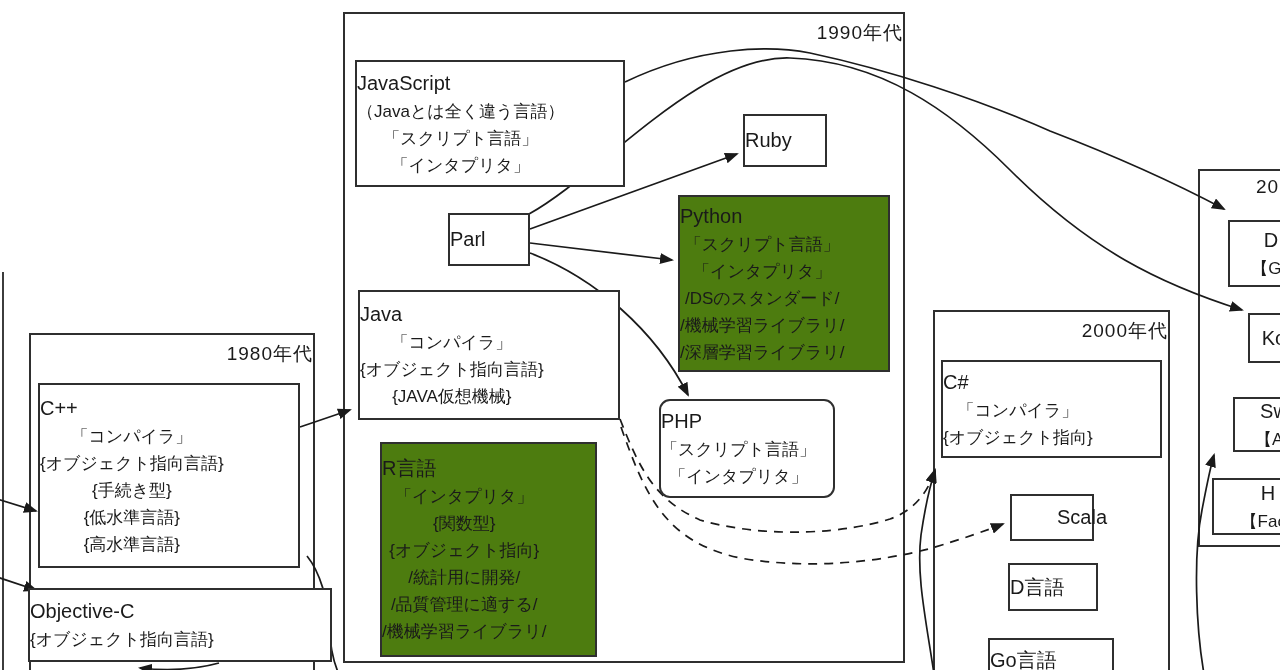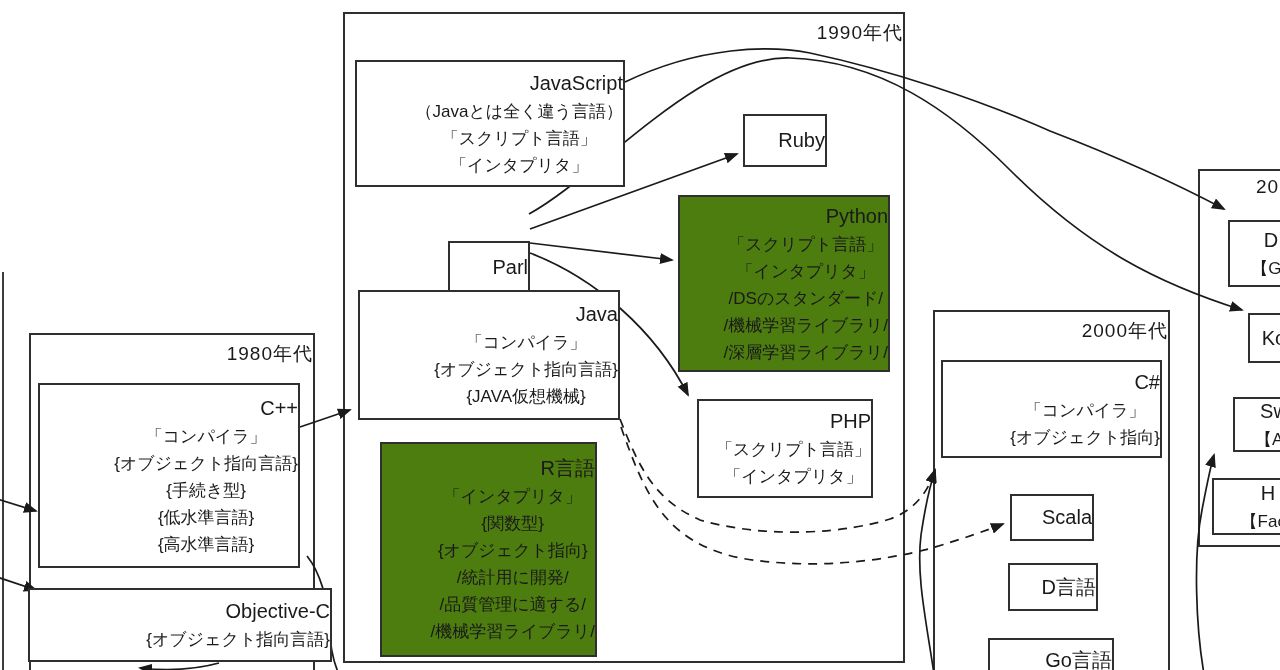--- a/index.html
+++ b/index.html
@@ -3,21 +3,21 @@
 <meta charset="utf-8">
 <style>
   html,body{margin:0;padding:0;background:#fff;}
   #canvas{position:relative;width:1280px;height:670px;overflow:hidden;
           background:#fff;font-family:"Liberation Sans","DejaVu Sans",sans-serif;color:#1a1a1a;}
   .decade-box{position:absolute;border:2px solid #2f2f2f;box-sizing:border-box;background:#fff;z-index:1;}
   .decade-label{position:absolute;top:6px;left:0;width:100%;text-align:right;
                 font-size:19px;letter-spacing:1px;color:#1a1a1a;}
   #edge-layer{position:absolute;left:0;top:0;z-index:2;}
   .lang-box{position:absolute;border:2px solid #2f2f2f;box-sizing:border-box;background:#fff;z-index:3;
-            display:flex;flex-direction:column;justify-content:center;align-items:flex-end;text-align:center;}
+            display:flex;flex-direction:column;justify-content:center;align-items:flex-start;text-align:center;}
   .lang-box.pink{background:#4d7c0f;}
   .lang-name{font-size:20px;line-height:29px;white-space:nowrap;}
   .lang-lines div{font-size:17px;line-height:27px;white-space:nowrap;}
   .cut-right{align-items:flex-start;}
   .cut-inner{text-align:center;}
   .float-label{position:absolute;z-index:3;font-size:19px;letter-spacing:1px;white-space:nowrap;}
 </style>
 </head>
 <body>
 
@@ -64,21 +64,21 @@
     <div class="lang-name">JavaScript</div>
     <div class="lang-lines">
         <div>（Javaとは全く違う言語）</div>
         <div>「スクリプト言語」</div>
         <div>「インタプリタ」</div>
       </div>
   </div>
   <div class="lang-box" style="left:743px;top:114px;width:84px;height:53px;">
     <div class="lang-name">Ruby</div>
   </div>
-  <div class="lang-box" style="left:448px;top:213px;width:82px;height:53px;margin-top:28px;">
+  <div class="lang-box" style="left:448px;top:213px;width:82px;height:53px;">
     <div class="lang-name">Parl</div>
   </div>
   <div class="lang-box pink" style="left:678px;top:195px;width:212px;height:177px;">
     <div class="lang-name">Python</div>
     <div class="lang-lines">
         <div>「スクリプト言語」</div>
         <div>「インタプリタ」</div>
         <div>/DSのスタンダード/</div>
         <div>/機械学習ライブラリ/</div>
         <div>/深層学習ライブラリ/</div>
@@ -96,21 +96,21 @@
     <div class="lang-name">R言語</div>
     <div class="lang-lines">
         <div>「インタプリタ」</div>
         <div>{関数型}</div>
         <div>{オブジェクト指向}</div>
         <div>/統計用に開発/</div>
         <div>/品質管理に適する/</div>
         <div>/機械学習ライブラリ/</div>
       </div>
   </div>
-  <div class="lang-box" style="left:697px;top:399px;width:176px;height:99px;">
+  <div class="lang-box" style="left:659px;top:399px;width:176px;height:99px;border-radius:11px;">
     <div class="lang-name">PHP</div>
     <div class="lang-lines">
         <div>「スクリプト言語」</div>
         <div>「インタプリタ」</div>
       </div>
   </div>
 
   <div class="lang-box" style="left:38px;top:383px;width:262px;height:185px;">
     <div class="lang-name">C++</div>
     <div class="lang-lines">

